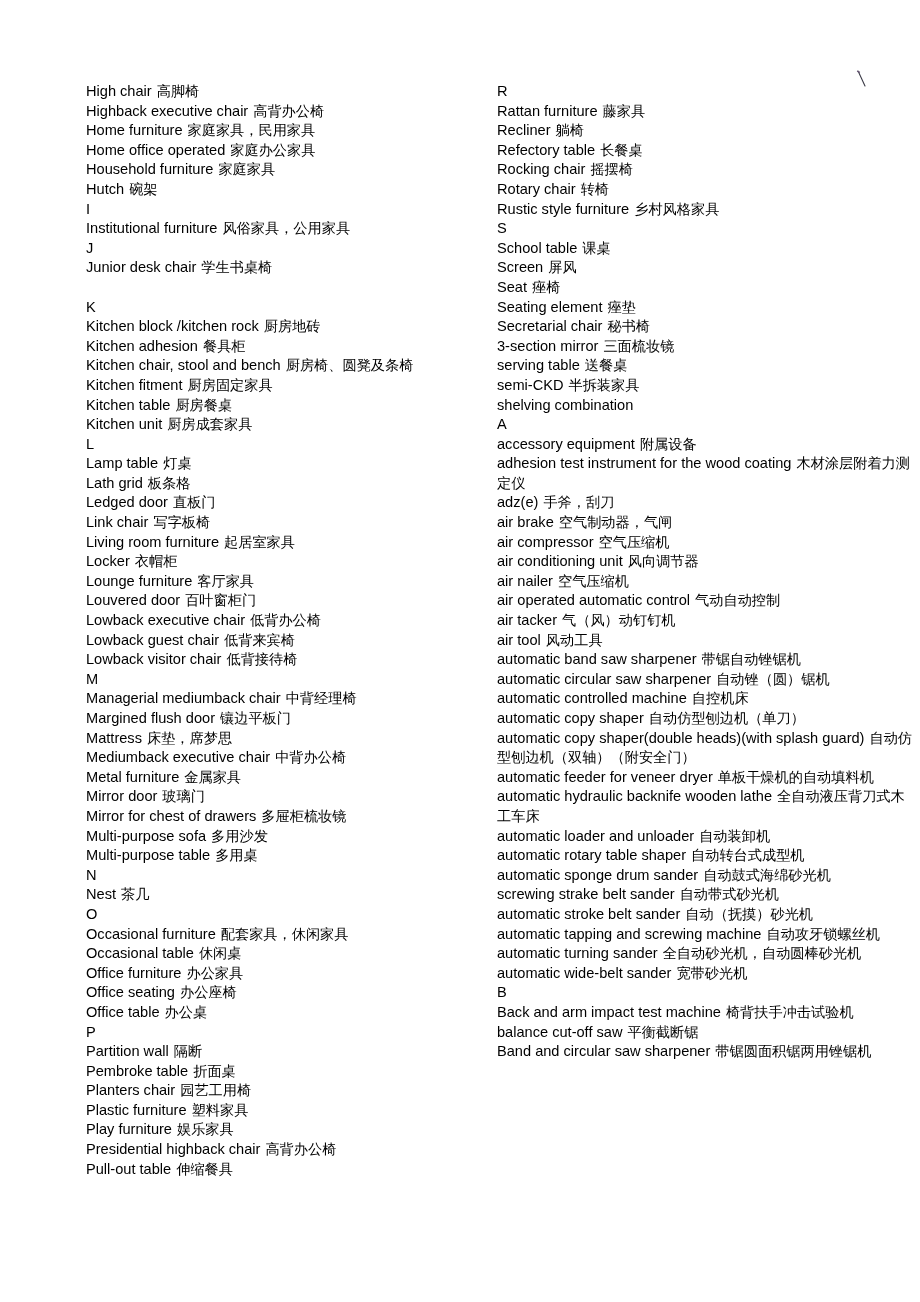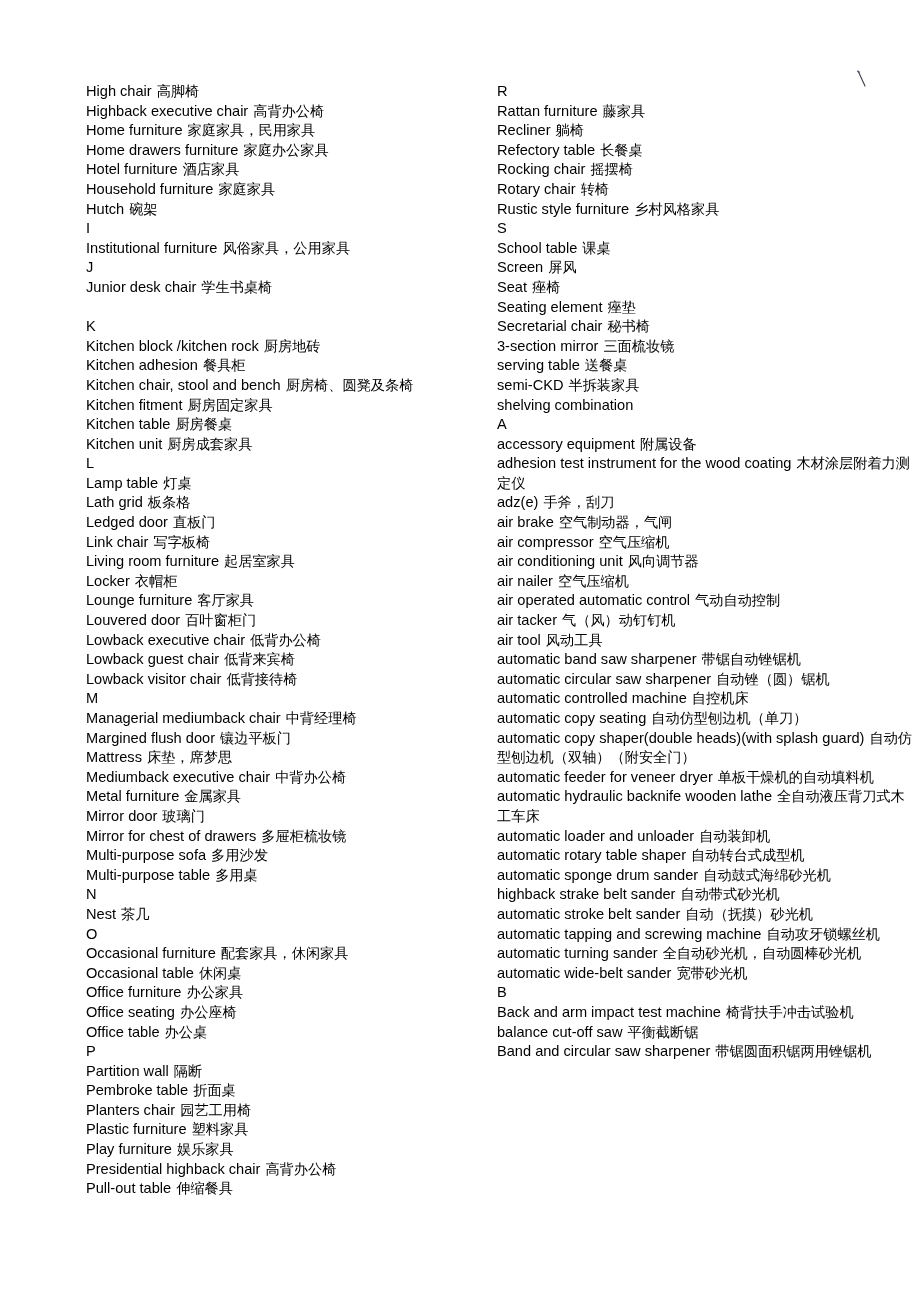--- a/index.html
+++ b/index.html
@@ -95,22 +95,21 @@
       <path d="M2 1 L3 3 L9 16" stroke="#3a3a46" stroke-width="1.1" fill="none" stroke-linecap="round"></path>
       <path d="M1.6 1.4 L3.4 2.2" stroke="#6b5a78" stroke-width="1.4" fill="none" stroke-linecap="round"></path>
     </svg>
   </div>
 
   <div class="column column-left">
     <div id="left-list">
         <div class="entry"><span class="en">High chair</span><span class="gap"></span><span class="cn">高脚椅</span></div>
         <div class="entry"><span class="en">Highback executive chair</span><span class="gap"></span><span class="cn">高背办公椅</span></div>
         <div class="entry"><span class="en">Home furniture</span><span class="gap"></span><span class="cn">家庭家具，民用家具</span></div>
-        <div class="entry"><span class="en">Home drawers furniture</span><span class="gap"></span><span class="cn">家庭办公家具</span></div>
-        <div class="entry"><span class="en">Hotel furniture</span><span class="gap"></span><span class="cn">酒店家具</span></div>
+        <div class="entry"><span class="en">Home office operated</span><span class="gap"></span><span class="cn">家庭办公家具</span></div>
         <div class="entry"><span class="en">Household furniture</span><span class="gap"></span><span class="cn">家庭家具</span></div>
         <div class="entry"><span class="en">Hutch</span><span class="gap"></span><span class="cn">碗架</span></div>
         <div class="entry letter"><span class="en">I</span></div>
         <div class="entry"><span class="en">Institutional furniture</span><span class="gap"></span><span class="cn">风俗家具，公用家具</span></div>
         <div class="entry letter"><span class="en">J</span></div>
         <div class="entry"><span class="en">Junior desk chair</span><span class="gap"></span><span class="cn">学生书桌椅</span></div>
         <div class="entry blank">&nbsp;</div>
         <div class="entry letter"><span class="en">K</span></div>
         <div class="entry"><span class="en">Kitchen block /kitchen rock</span><span class="gap"></span><span class="cn">厨房地砖</span></div>
         <div class="entry"><span class="en">Kitchen adhesion</span><span class="gap"></span><span class="cn">餐具柜</span></div>
@@ -189,28 +188,28 @@
         <div class="entry"><span class="en">air brake</span><span class="gap"></span><span class="cn">空气制动器，气闸</span></div>
         <div class="entry"><span class="en">air compressor</span><span class="gap"></span><span class="cn">空气压缩机</span></div>
         <div class="entry"><span class="en">air conditioning unit</span><span class="gap"></span><span class="cn">风向调节器</span></div>
         <div class="entry"><span class="en">air nailer</span><span class="gap"></span><span class="cn">空气压缩机</span></div>
         <div class="entry"><span class="en">air operated automatic control</span><span class="gap"></span><span class="cn">气动自动控制</span></div>
         <div class="entry"><span class="en">air tacker</span><span class="gap"></span><span class="cn">气（风）动钉钉机</span></div>
         <div class="entry"><span class="en">air tool</span><span class="gap"></span><span class="cn">风动工具</span></div>
         <div class="entry"><span class="en">automatic band saw sharpener</span><span class="gap"></span><span class="cn">带锯自动锉锯机</span></div>
         <div class="entry"><span class="en">automatic circular saw sharpener</span><span class="gap"></span><span class="cn">自动锉（圆）锯机</span></div>
         <div class="entry"><span class="en">automatic controlled machine</span><span class="gap"></span><span class="cn">自控机床</span></div>
-        <div class="entry"><span class="en">automatic copy seating</span><span class="gap"></span><span class="cn">自动仿型刨边机（单刀）</span></div>
+        <div class="entry"><span class="en">automatic copy shaper</span><span class="gap"></span><span class="cn">自动仿型刨边机（单刀）</span></div>
         <div class="entry"><span class="en">automatic copy shaper(double heads)(with splash guard)</span><span class="gap"></span><span class="cn">自动仿型刨边机（双轴）（附安全门）</span></div>
         <div class="entry"><span class="en">automatic feeder for veneer dryer</span><span class="gap"></span><span class="cn">单板干燥机的自动填料机</span></div>
         <div class="entry"><span class="en">automatic hydraulic backnife wooden lathe</span><span class="gap"></span><span class="cn">全自动液压背刀式木工车床</span></div>
         <div class="entry"><span class="en">automatic loader and unloader</span><span class="gap"></span><span class="cn">自动装卸机</span></div>
         <div class="entry"><span class="en">automatic rotary table shaper</span><span class="gap"></span><span class="cn">自动转台式成型机</span></div>
         <div class="entry"><span class="en">automatic sponge drum sander</span><span class="gap"></span><span class="cn">自动鼓式海绵砂光机</span></div>
-        <div class="entry"><span class="en">highback strake belt sander</span><span class="gap"></span><span class="cn">自动带式砂光机</span></div>
+        <div class="entry"><span class="en">screwing strake belt sander</span><span class="gap"></span><span class="cn">自动带式砂光机</span></div>
         <div class="entry"><span class="en">automatic stroke belt sander</span><span class="gap"></span><span class="cn">自动（抚摸）砂光机</span></div>
         <div class="entry"><span class="en">automatic tapping and screwing machine</span><span class="gap"></span><span class="cn">自动攻牙锁螺丝机</span></div>
         <div class="entry"><span class="en">automatic turning sander</span><span class="gap"></span><span class="cn">全自动砂光机，自动圆棒砂光机</span></div>
         <div class="entry"><span class="en">automatic wide-belt sander</span><span class="gap"></span><span class="cn">宽带砂光机</span></div>
         <div class="entry letter"><span class="en">B</span></div>
         <div class="entry"><span class="en">Back and arm impact test machine</span><span class="gap"></span><span class="cn">椅背扶手冲击试验机</span></div>
         <div class="entry"><span class="en">balance cut-off saw</span><span class="gap"></span><span class="cn">平衡截断锯</span></div>
         <div class="entry"><span class="en">Band and circular saw sharpener</span><span class="gap"></span><span class="cn">带锯圆面积锯两用锉锯机</span></div>
       </div>
   </div>

